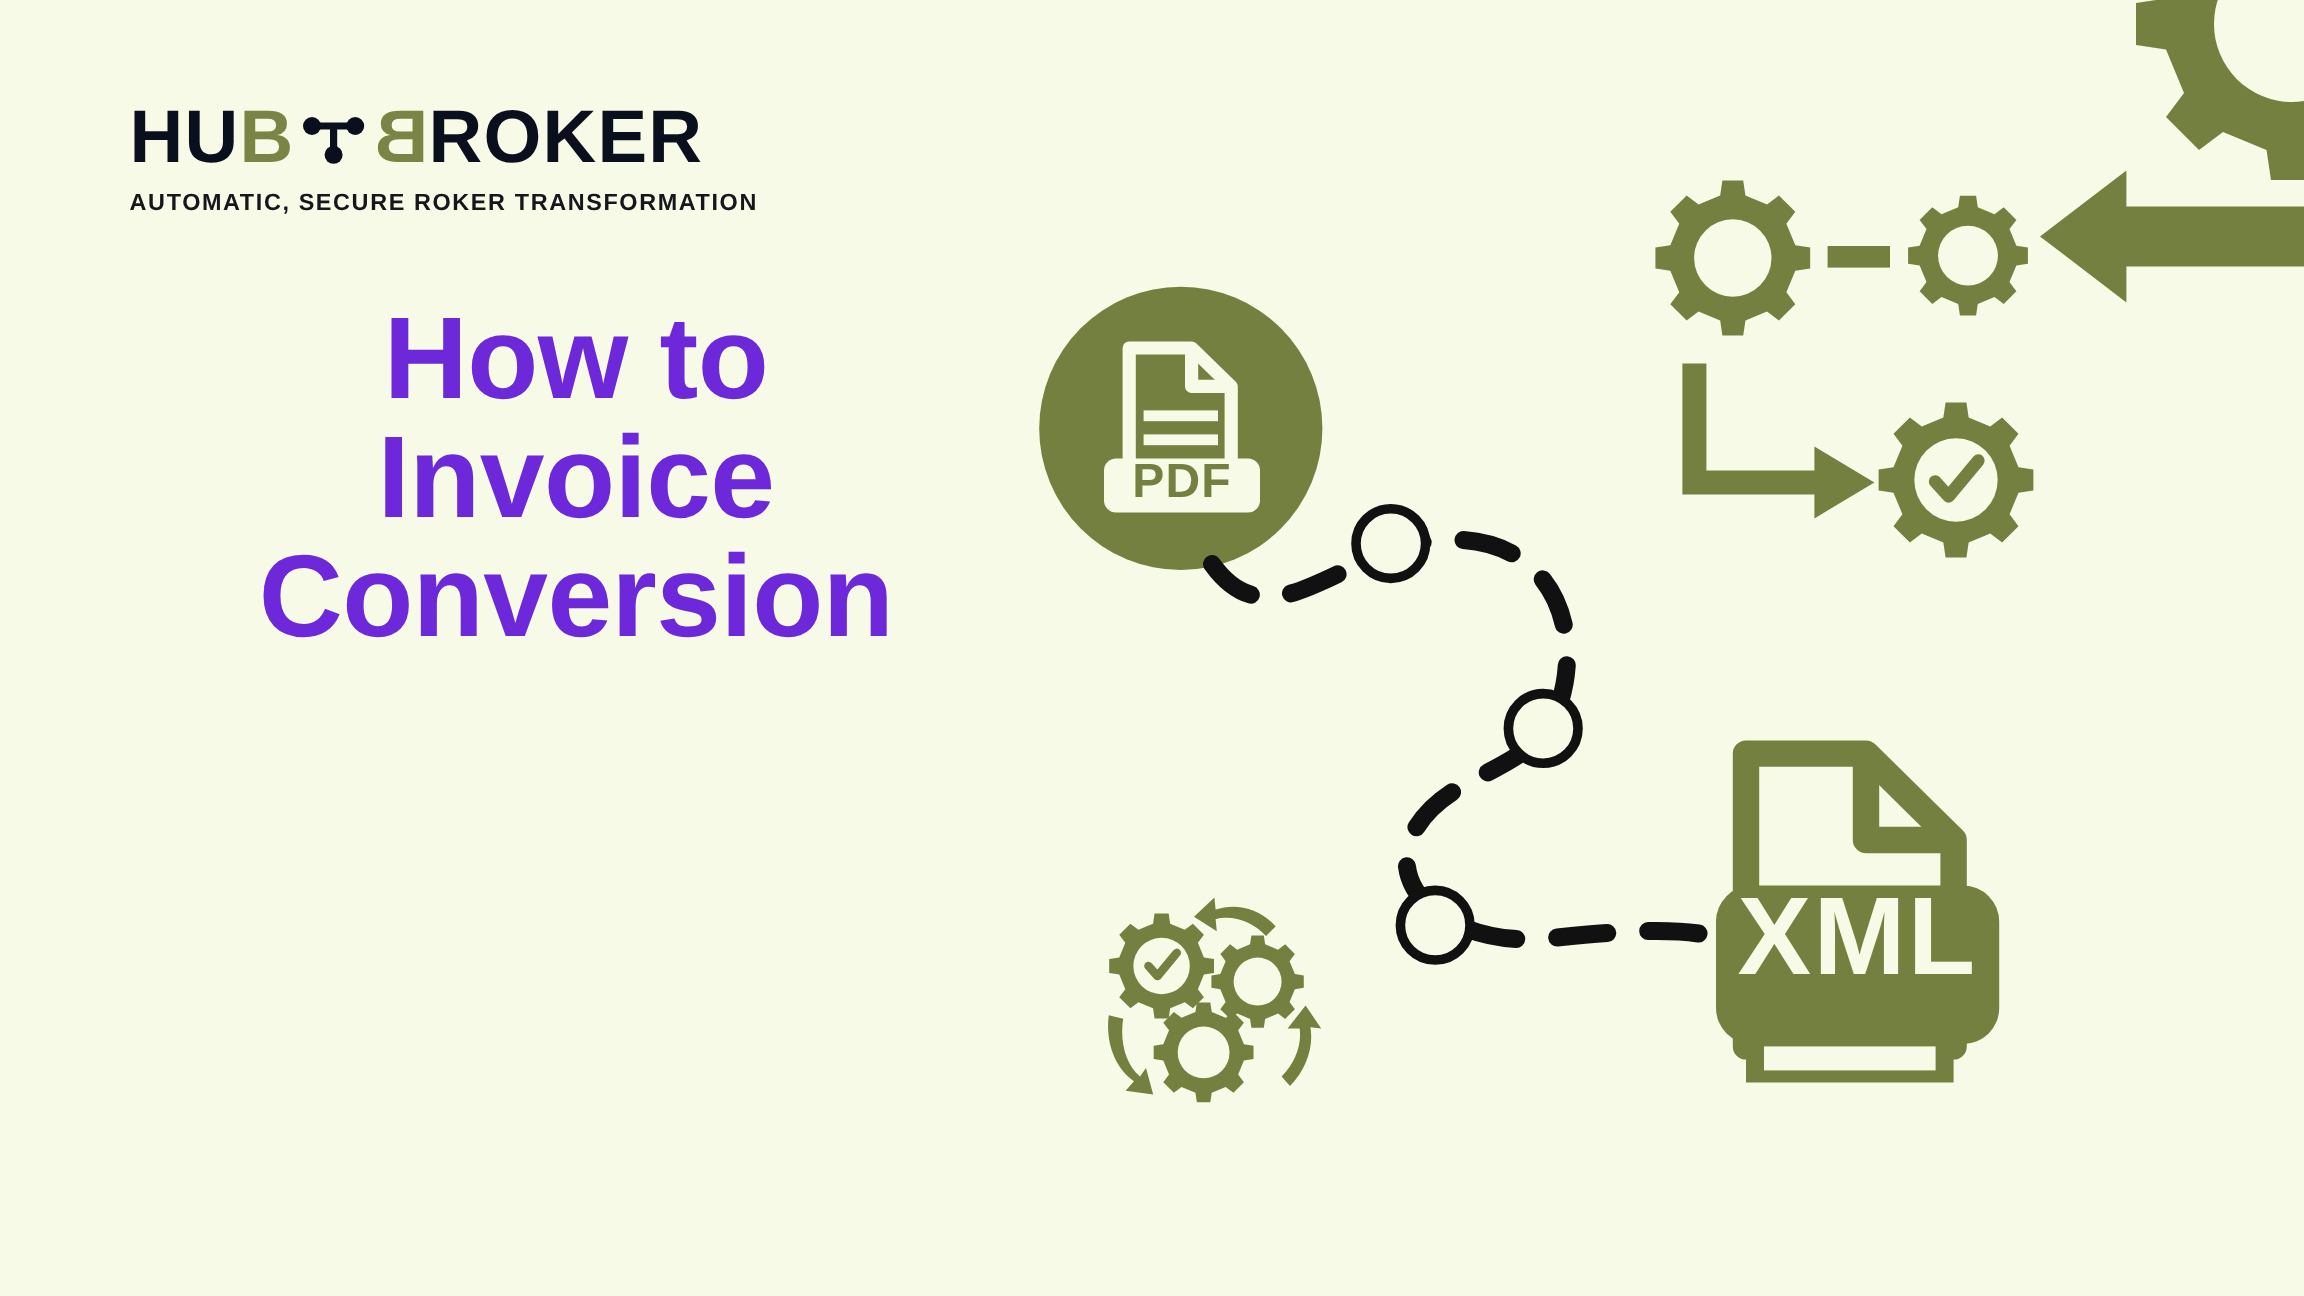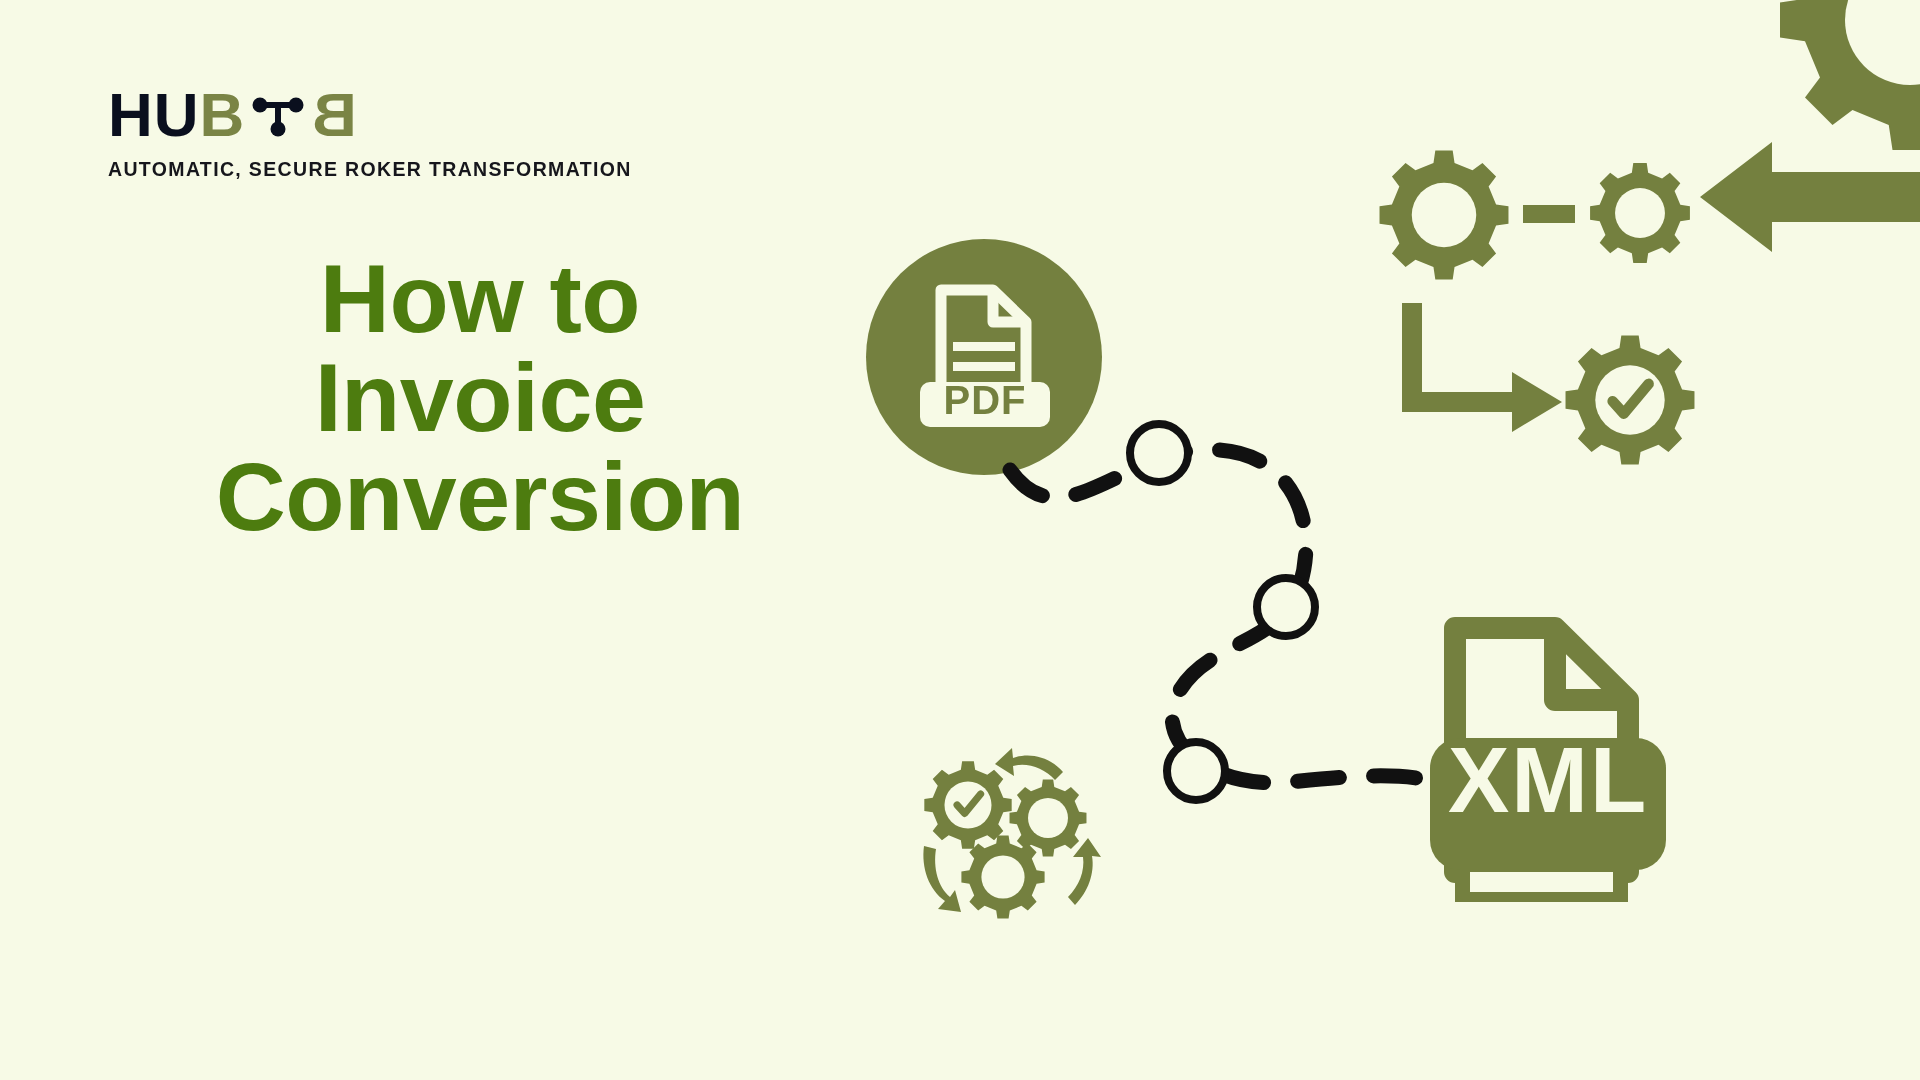--- a/index.html
+++ b/index.html
@@ -34,21 +34,21 @@
     color:#16161c;
     white-space:nowrap;
   }
 
   
   #headline {
     position:absolute;
     left:100px; top:250px;
     width:760px;
     text-align:center;
-    color:#4d7c0f;
+    color:#6d28d9;
     font-size:97px;
     font-weight:700;
     line-height:1.02;
     letter-spacing:-0.5px;
   }
   #headline .hl-line { display:block; white-space:nowrap; }
 
   
   #art { position:absolute; left:0; top:0; width:1920px; height:1080px; }
   .pdf-badge-text {
@@ -70,20 +70,21 @@
       <span class="lg-dark">HU</span>
       <span class="lg-olive">B</span>
       <svg id="logo-node" viewBox="0 0 62 52">
         <line x1="13" y1="16" x2="49" y2="16" stroke="#0a0f1e" stroke-width="6"></line>
         <line x1="31" y1="16" x2="31" y2="40" stroke="#0a0f1e" stroke-width="6"></line>
         <circle cx="13" cy="16" r="7.5" fill="#0a0f1e"></circle>
         <circle cx="49" cy="16" r="7.5" fill="#0a0f1e"></circle>
         <circle cx="31" cy="40" r="7.5" fill="#0a0f1e"></circle>
       </svg>
       <span class="lg-olive lg-flip">B</span>
+      <span class="lg-dark">ROKER</span>
     </div>
     <div id="logo-tagline">AUTOMATIC, SECURE ROKER TRANSFORMATION</div>
   </div>
 
   <h1 id="headline">
     <span class="hl-line">How to</span>
     <span class="hl-line">Invoice</span>
     <span class="hl-line">Conversion</span>
   </h1>
 

